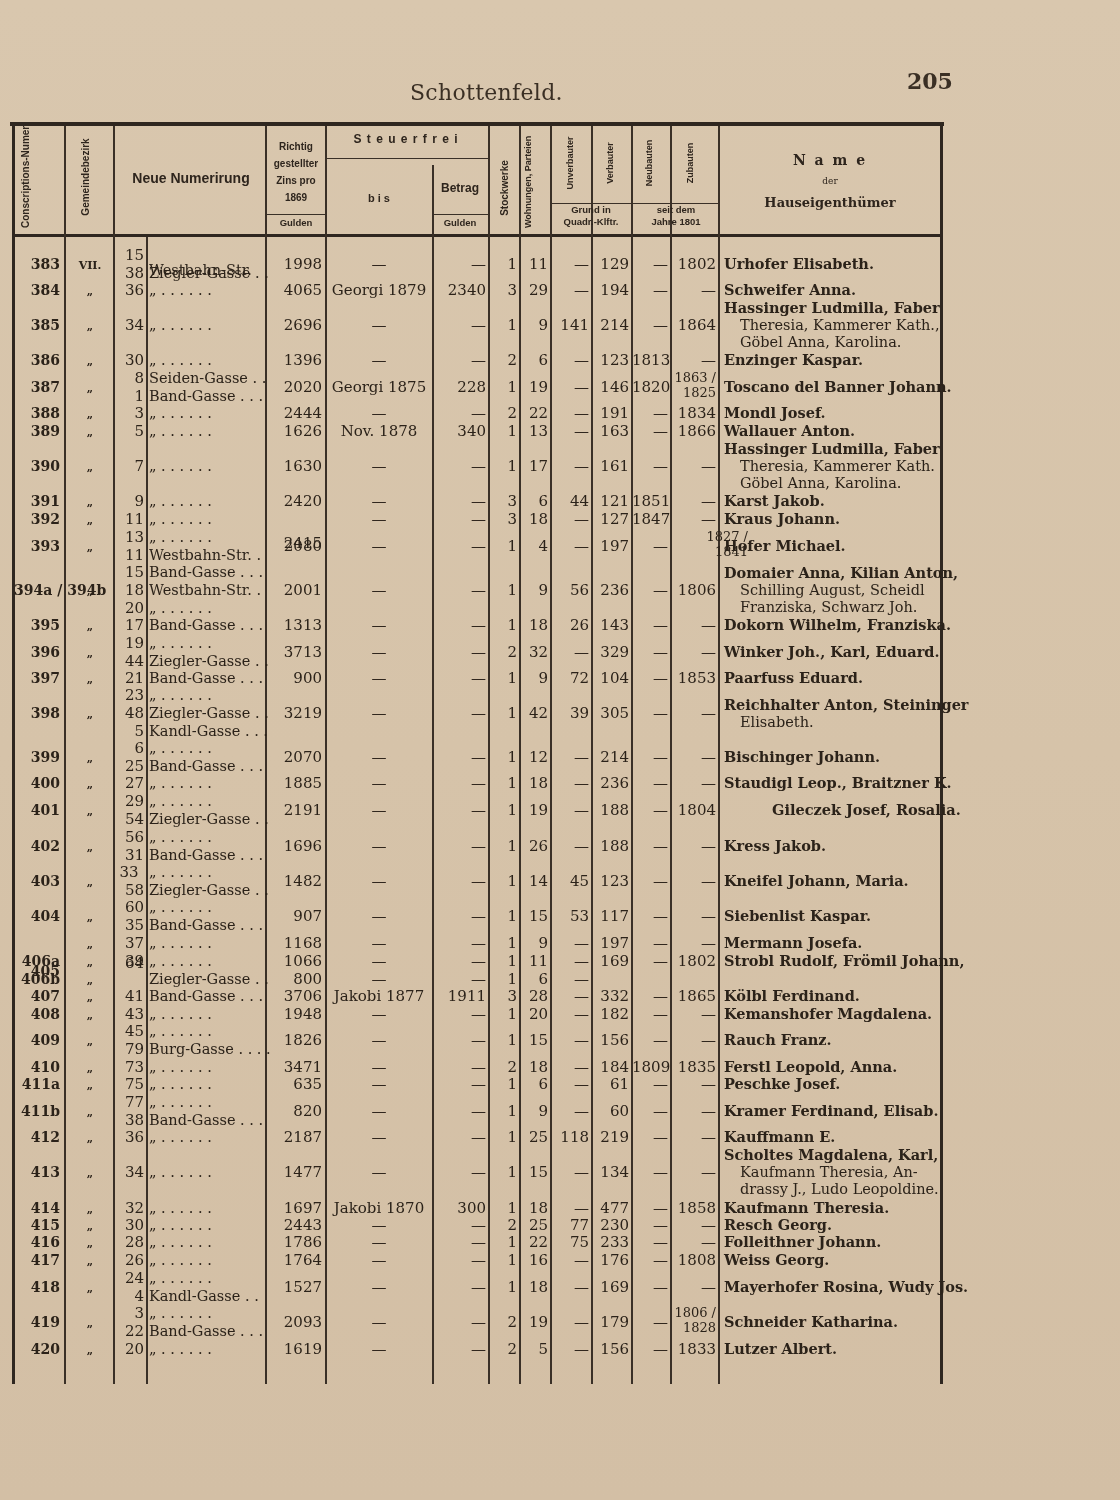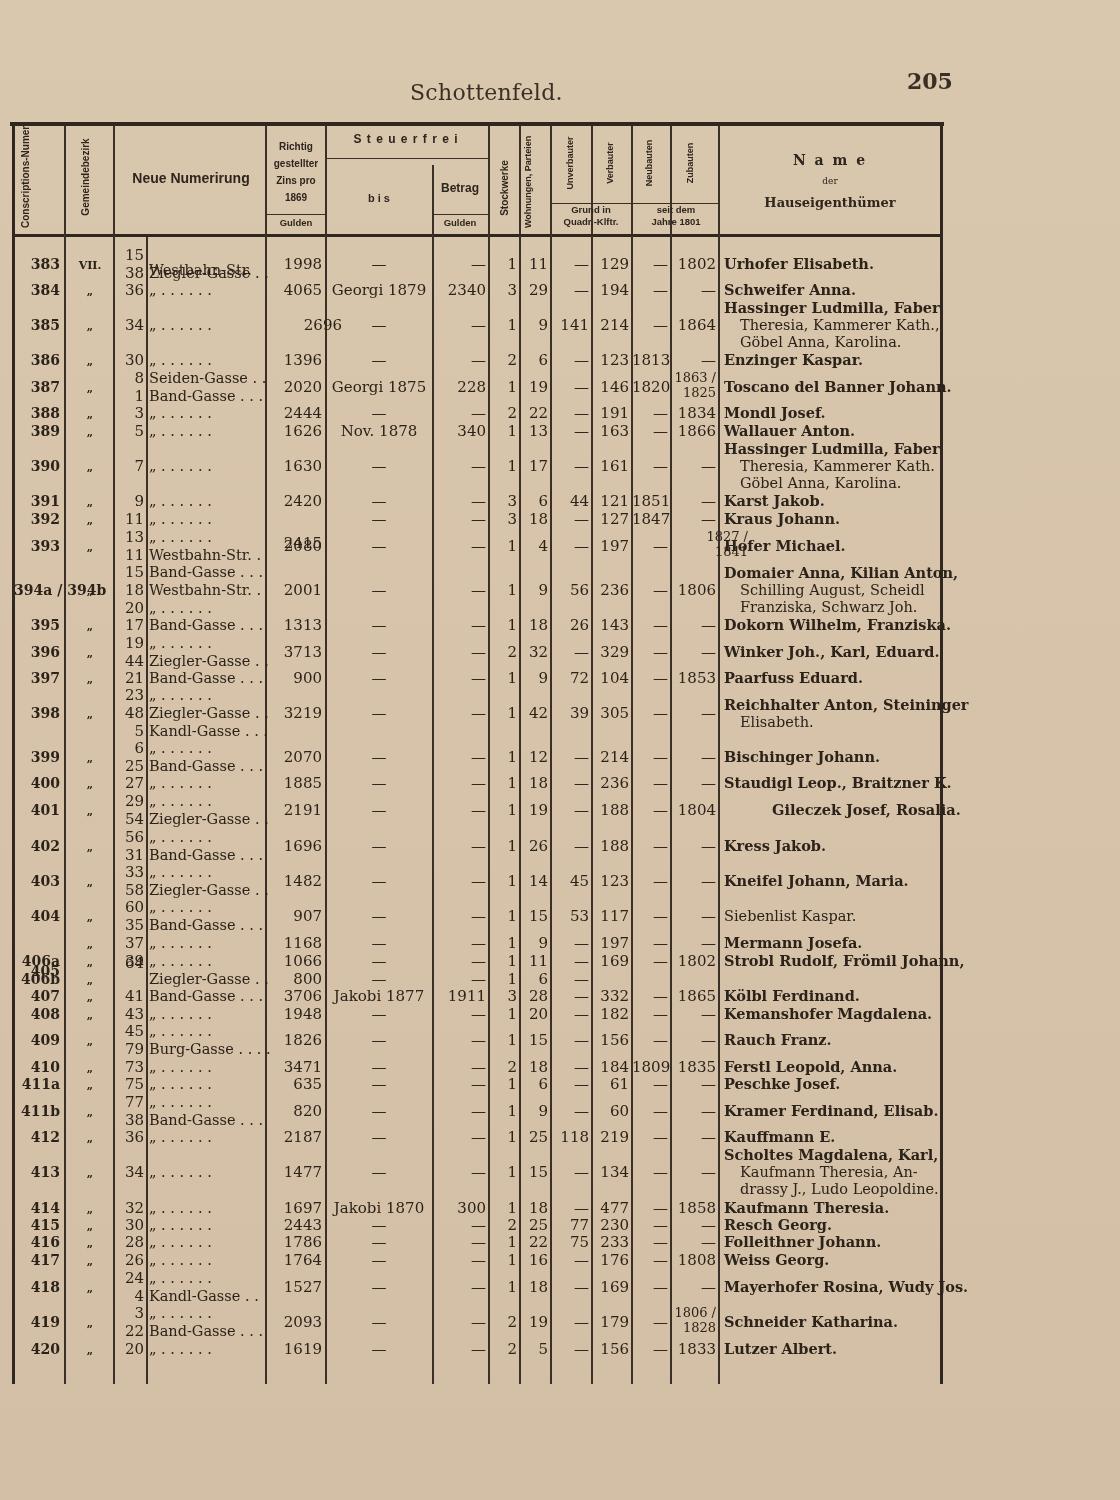--- a/index.html
+++ b/index.html
@@ -123,21 +123,21 @@
       <div class="cell num" style="left: 552px; top: 281px; width: 37px;">—</div>
       <div class="cell num" style="left: 592px; top: 281px; width: 37px;">194</div>
       <div class="cell num" style="left: 632px; top: 281px; width: 36px;">—</div>
       <div class="cell num" style="left: 672px; top: 281px; width: 44px;">—</div>
       <div class="cell owner" style="left: 724px; top: 281px; width: 214px; font-weight: bold;">Schweifer Anna.</div>
       <div></div>
       <div class="cell cn num" style="left: 14px; top: 316px; width: 46px;">385</div>
       <div class="cell ditto" style="left: 70px; top: 318px; width: 40px; text-align: center;">„</div>
       <div class="cell num" style="left: 114px; top: 316px; width: 30px;">34</div>
       <div class="cell street" style="left: 149px; top: 316px; width: 116px;">„ . . . . . .</div>
-      <div class="cell num" style="left: 268px; top: 316px; width: 54px; padding-left: 20px;">2696</div>
+      <div class="cell num" style="left: 268px; top: 316px; width: 54px;">2696</div>
       <div class="cell " style="left: 326px; top: 316px; width: 106px; text-align: center;">—</div>
       <div class="cell num" style="left: 434px; top: 316px; width: 52px;">—</div>
       <div class="cell num" style="left: 490px; top: 316px; width: 27px;">1</div>
       <div class="cell num" style="left: 521px; top: 316px; width: 27px;">9</div>
       <div class="cell num" style="left: 552px; top: 316px; width: 37px;">141</div>
       <div class="cell num" style="left: 592px; top: 316px; width: 37px;">214</div>
       <div class="cell num" style="left: 632px; top: 316px; width: 36px;">—</div>
       <div class="cell num" style="left: 672px; top: 316px; width: 44px;">1864</div>
       <div class="cell owner" style="left: 724px; top: 299px; width: 214px; font-weight: bold;">Hassinger Ludmilla, Faber</div>
       <div class="cell owner" style="left: 740px; top: 316px; width: 198px; font-weight: normal;">Theresia, Kammerer Kath.,</div>
@@ -418,21 +418,21 @@
       <div class="cell num" style="left: 490px; top: 837px; width: 27px;">1</div>
       <div class="cell num" style="left: 521px; top: 837px; width: 27px;">26</div>
       <div class="cell num" style="left: 552px; top: 837px; width: 37px;">—</div>
       <div class="cell num" style="left: 592px; top: 837px; width: 37px;">188</div>
       <div class="cell num" style="left: 632px; top: 837px; width: 36px;">—</div>
       <div class="cell num" style="left: 672px; top: 837px; width: 44px;">—</div>
       <div class="cell owner" style="left: 724px; top: 837px; width: 214px; font-weight: bold;">Kress Jakob.</div>
       <div></div>
       <div class="cell cn num" style="left: 14px; top: 872px; width: 46px;">403</div>
       <div class="cell ditto" style="left: 70px; top: 874px; width: 40px; text-align: center;">„</div>
-      <div class="cell num" style="left: 114px; top: 863px; width: 30px;">33</div>
+      <div class="cell num" style="left: 114px; top: 863px; width: 30px; text-align: center;">33</div>
       <div class="cell street" style="left: 149px; top: 863px; width: 116px;">„ . . . . . .</div>
       <div class="cell num" style="left: 114px; top: 881px; width: 30px;">58</div>
       <div class="cell street" style="left: 149px; top: 881px; width: 116px;">Ziegler-Gasse . .</div>
       <div class="cell num" style="left: 268px; top: 872px; width: 54px;">1482</div>
       <div class="cell " style="left: 326px; top: 872px; width: 106px; text-align: center;">—</div>
       <div class="cell num" style="left: 434px; top: 872px; width: 52px;">—</div>
       <div class="cell num" style="left: 490px; top: 872px; width: 27px;">1</div>
       <div class="cell num" style="left: 521px; top: 872px; width: 27px;">14</div>
       <div class="cell num" style="left: 552px; top: 872px; width: 37px;">45</div>
       <div class="cell num" style="left: 592px; top: 872px; width: 37px;">123</div>
@@ -448,21 +448,21 @@
       <div class="cell street" style="left: 149px; top: 916px; width: 116px;">Band-Gasse . . .</div>
       <div class="cell num" style="left: 268px; top: 907px; width: 54px;">907</div>
       <div class="cell " style="left: 326px; top: 907px; width: 106px; text-align: center;">—</div>
       <div class="cell num" style="left: 434px; top: 907px; width: 52px;">—</div>
       <div class="cell num" style="left: 490px; top: 907px; width: 27px;">1</div>
       <div class="cell num" style="left: 521px; top: 907px; width: 27px;">15</div>
       <div class="cell num" style="left: 552px; top: 907px; width: 37px;">53</div>
       <div class="cell num" style="left: 592px; top: 907px; width: 37px;">117</div>
       <div class="cell num" style="left: 632px; top: 907px; width: 36px;">—</div>
       <div class="cell num" style="left: 672px; top: 907px; width: 44px;">—</div>
-      <div class="cell owner" style="left: 724px; top: 907px; width: 214px; font-weight: normal;">Siebenlist Kaspar.</div>
+      <div class="cell owner" style="left: 724px; top: 907px; width: 214px; font-weight: bold;">Siebenlist Kaspar.</div>
       <div></div>
       <div class="cell cn num" style="left: 14px; top: 934px; width: 46px; margin-top: 28px;">405</div>
       <div class="cell ditto" style="left: 70px; top: 936px; width: 40px; text-align: center;">„</div>
       <div class="cell num" style="left: 114px; top: 934px; width: 30px;">37</div>
       <div class="cell street" style="left: 149px; top: 934px; width: 116px;">„ . . . . . .</div>
       <div class="cell num" style="left: 268px; top: 934px; width: 54px;">1168</div>
       <div class="cell " style="left: 326px; top: 934px; width: 106px; text-align: center;">—</div>
       <div class="cell num" style="left: 434px; top: 934px; width: 52px;">—</div>
       <div class="cell num" style="left: 490px; top: 934px; width: 27px;">1</div>
       <div class="cell num" style="left: 521px; top: 934px; width: 27px;">9</div>

